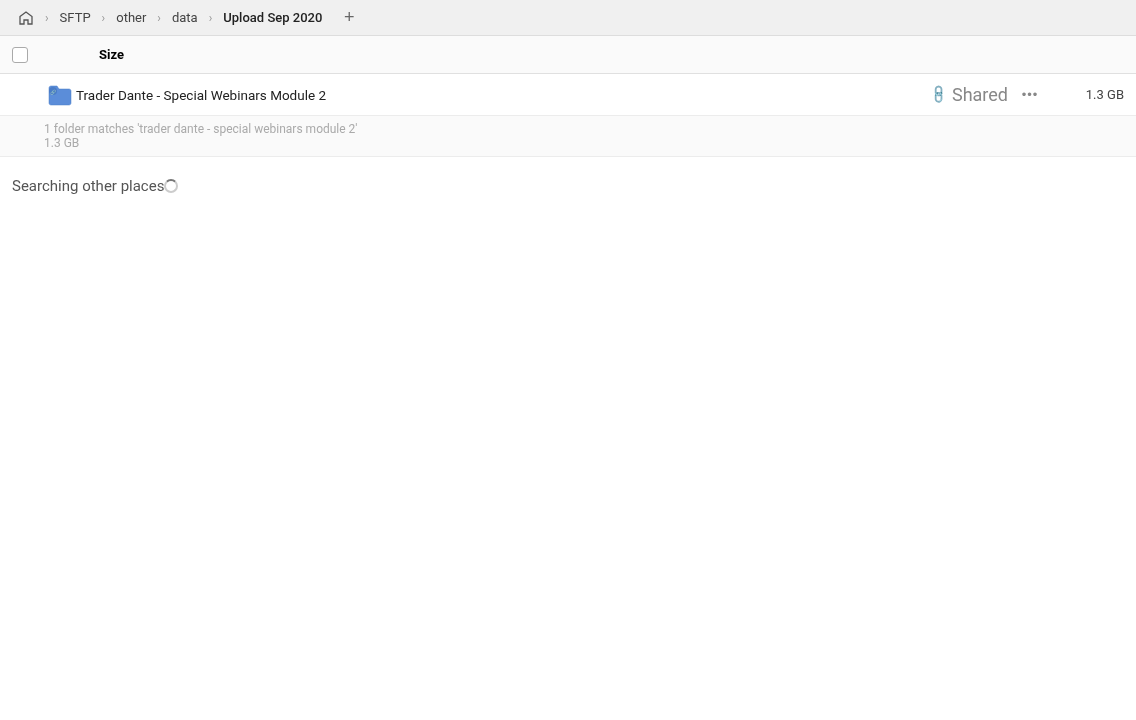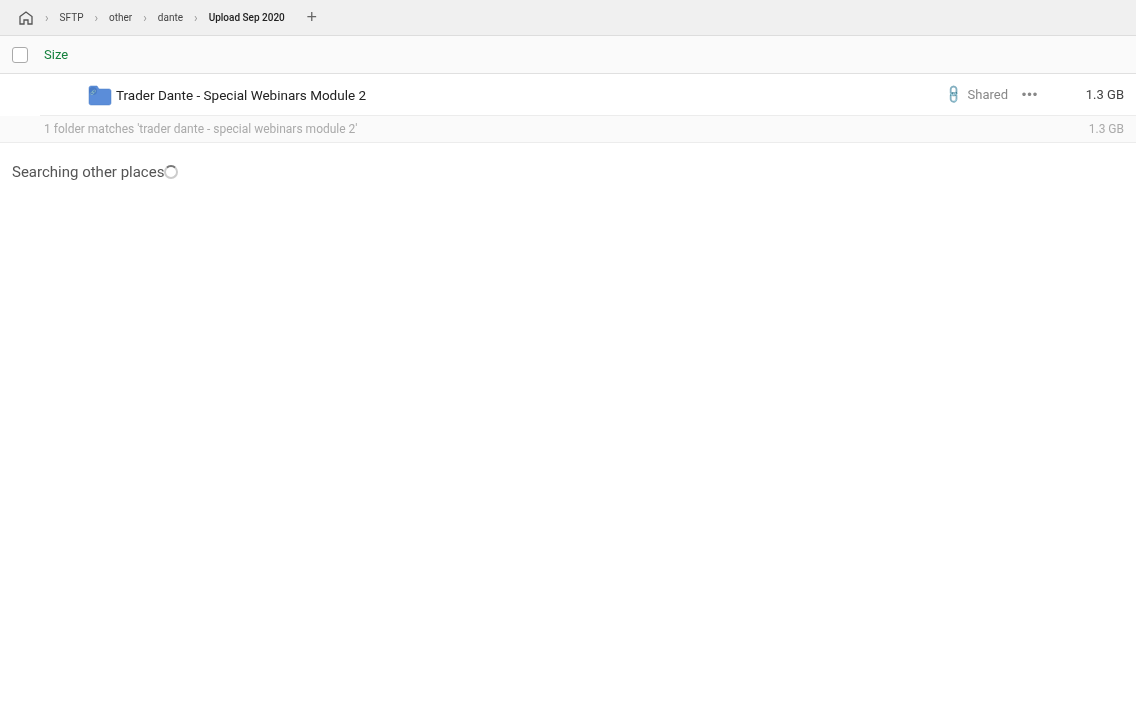--- a/index.html
+++ b/index.html
@@ -42,21 +42,21 @@
 
     .breadcrumb-separator {
       color: #999;
       font-size: 12px;
       margin: 0 1px;
     }
 
     .breadcrumb-item {
       padding: 2px 6px;
       border-radius: 4px;
-      font-size: 10px;
+      font-size: 13px;
       color: #444;
       cursor: pointer;
     }
 
     .breadcrumb-item.active {
       font-weight: 500;
       color: #222;
     }
 
     .add-tab-btn {
@@ -91,23 +91,24 @@
 
     .col-name {
       flex: 1;
       font-size: 13px;
       color: #555;
       font-weight: 500;
     }
 
     .col-size {
       width: 80px;
-      font-size: 13px;
-      color: #15803d;
-      font-weight: 400;
+      text-align: right;
+      font-size: 13px;
+      color: #000000;
+      font-weight: 700;
     }
 
     .checkbox {
       width: 16px;
       height: 16px;
       border: 1.5px solid #aaa;
       border-radius: 3px;
       background: white;
       cursor: pointer;
       display: flex;
@@ -117,21 +118,20 @@
 
     
     .file-row {
       display: flex;
       align-items: center;
       padding: 0 12px;
       height: 42px;
       background: white;
       border-bottom: 1px solid #ececec;
       cursor: pointer;
-      margin-left: 40px;
     }
 
     .file-icon-container {
       width: 32px;
       flex-shrink: 0;
       display: flex;
       align-items: center;
       justify-content: center;
     }
 
@@ -186,20 +186,21 @@
 
     
     .match-info-row {
       padding: 6px 12px 6px 44px;
       font-size: 12px;
       color: #aaa;
       background: #fafafa;
       border-bottom: 1px solid #ececec;
       display: flex;
       justify-content: space-between;
+      flex-direction: column;
     }
 
     
     .searching-section {
       padding: 20px 12px 10px 12px;
     }
 
     .searching-title {
       font-size: 15px;
       color: #555;
@@ -236,21 +237,21 @@
   <div class="breadcrumb-home" title="Home">
     <svg width="16" height="16" viewBox="0 0 16 16" fill="none" xmlns="http://www.w3.org/2000/svg">
       <path d="M2 6.5L8 2L14 6.5V14H10V10H6V14H2V6.5Z" stroke="#555" stroke-width="1.3" fill="none"></path>
     </svg>
   </div>
   <span class="breadcrumb-separator">›</span>
   <span class="breadcrumb-item">SFTP</span>
   <span class="breadcrumb-separator">›</span>
   <span class="breadcrumb-item">other</span>
   <span class="breadcrumb-separator">›</span>
-  <span class="breadcrumb-item">dante</span>
+  <span class="breadcrumb-item">data</span>
   <span class="breadcrumb-separator">›</span>
   <span class="breadcrumb-item active">Upload Sep 2020</span>
   <button class="add-tab-btn">+</button>
 </div>
 
 <div class="main-content">
 
   <div class="table-header">
     <div class="col-check">
       <div class="checkbox"></div>
@@ -268,21 +269,21 @@
         <path d="M2 4C2 2.9 2.9 2 4 2H10L12 5H22C23.1 5 24 5.9 24 7V19C24 20.1 23.1 21 22 21H4C2.9 21 2 20.1 2 19V4Z" fill="#5b8dd9" stroke="#4a7cc7" stroke-width="0.5"></path>
 
         <circle cx="6" cy="7" r="4" fill="#4a7cc7"></circle>
         <text x="3.5" y="10" font-size="5" fill="white" font-weight="bold">🔗</text>
       </svg>
     </div>
     <div class="file-name">Trader Dante - Special Webinars Module 2</div>
     <div class="file-actions">
       <div class="shared-badge">
         <span style="display:inline-block; transform: rotate(-45deg); font-size:13px; color:#888;">🔗</span>
-        <span style="color:#888; font-size:13px;">Shared</span>
+        <span style="color:#888; font-size:18px;">Shared</span>
       </div>
       <button class="more-btn">
         <span style="letter-spacing:1px; font-size:13px; color:#888;">•••</span>
       </button>
     </div>
     <div class="file-size">1.3 GB</div>
   </div>
 
   <div class="match-info-row">
     <span>1 folder matches 'trader dante - special webinars module 2'</span>

